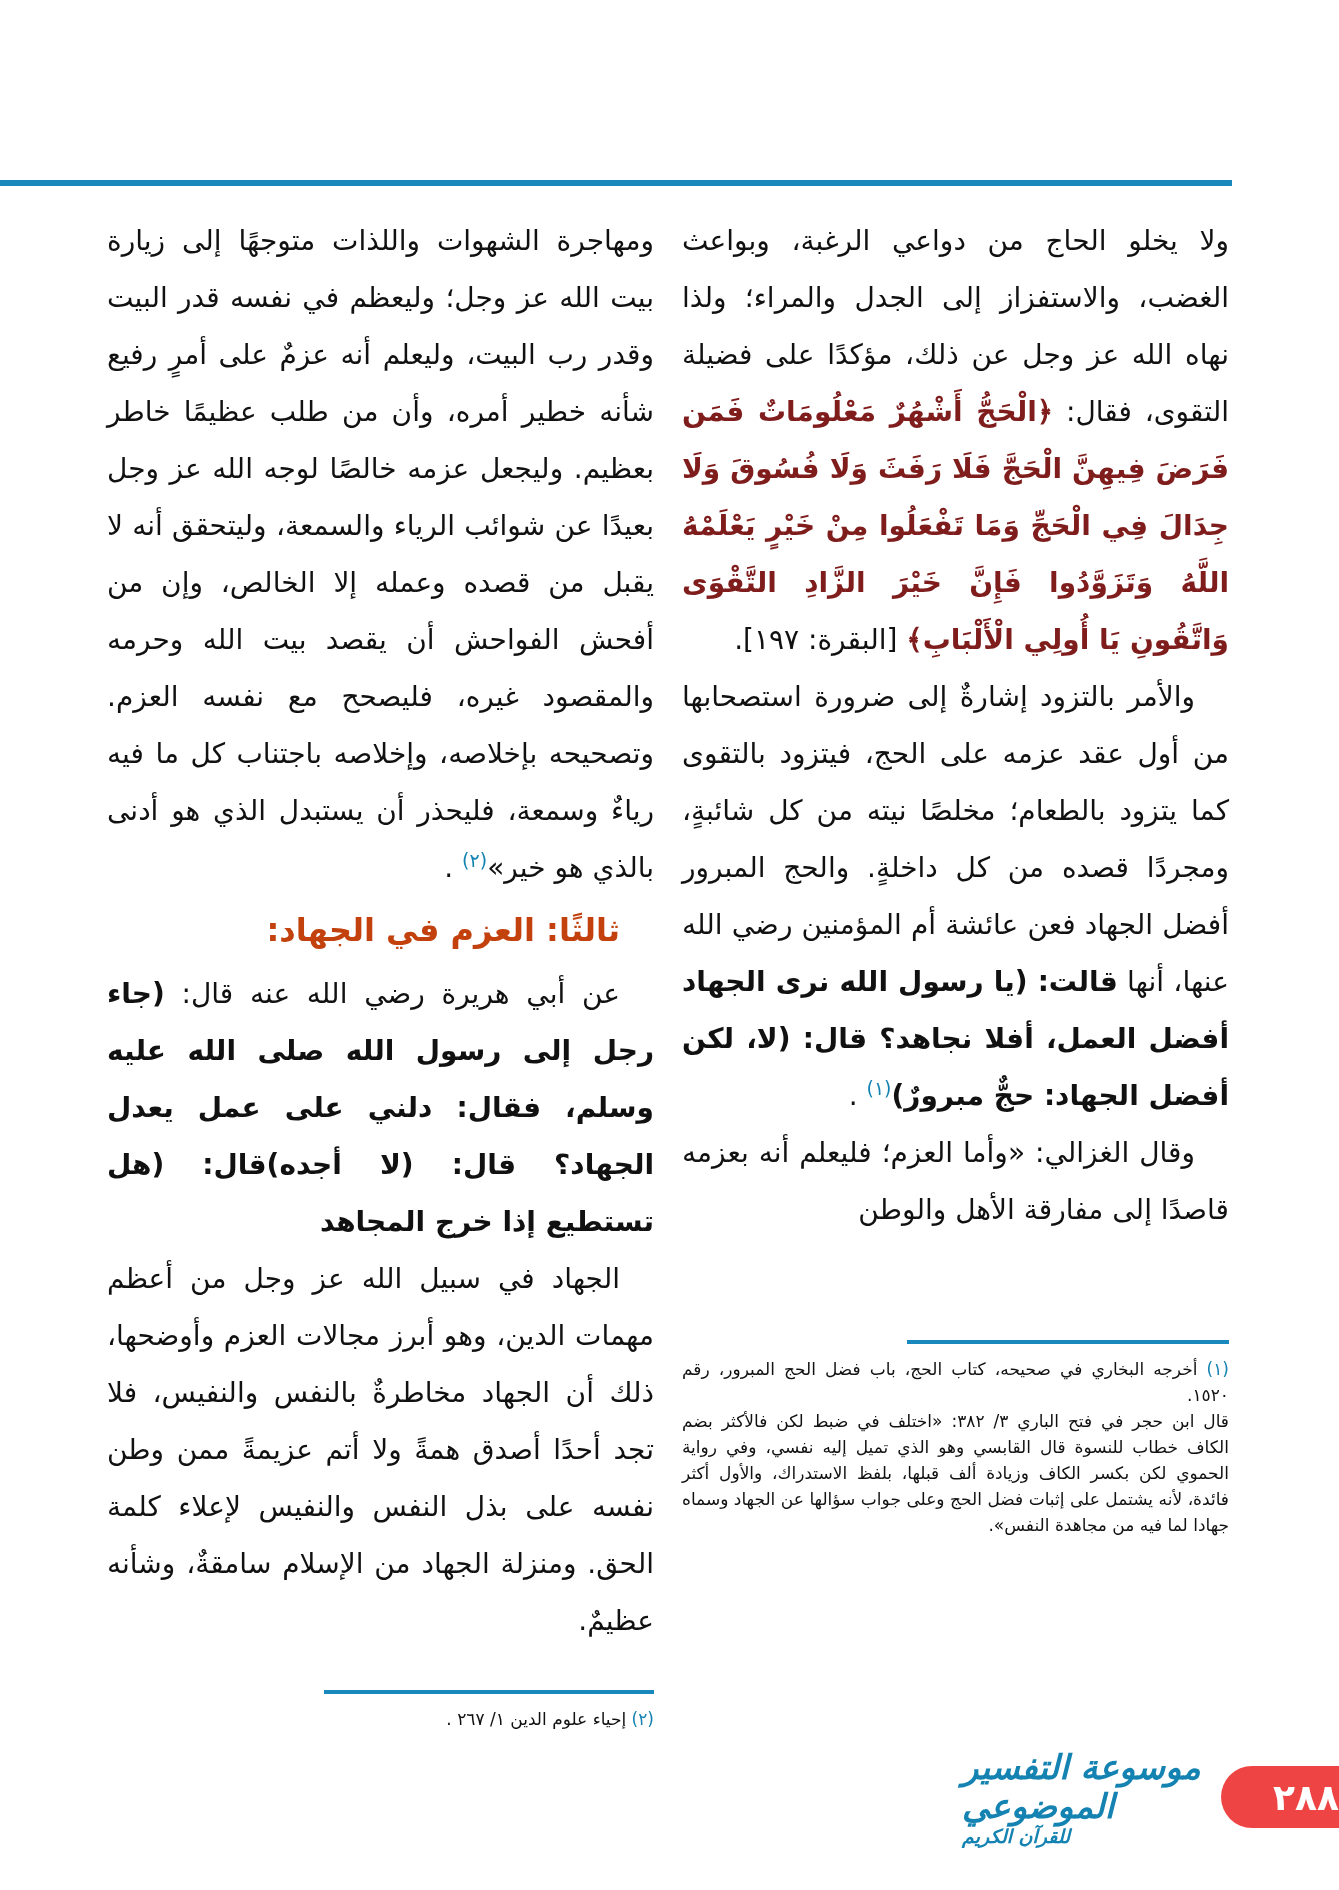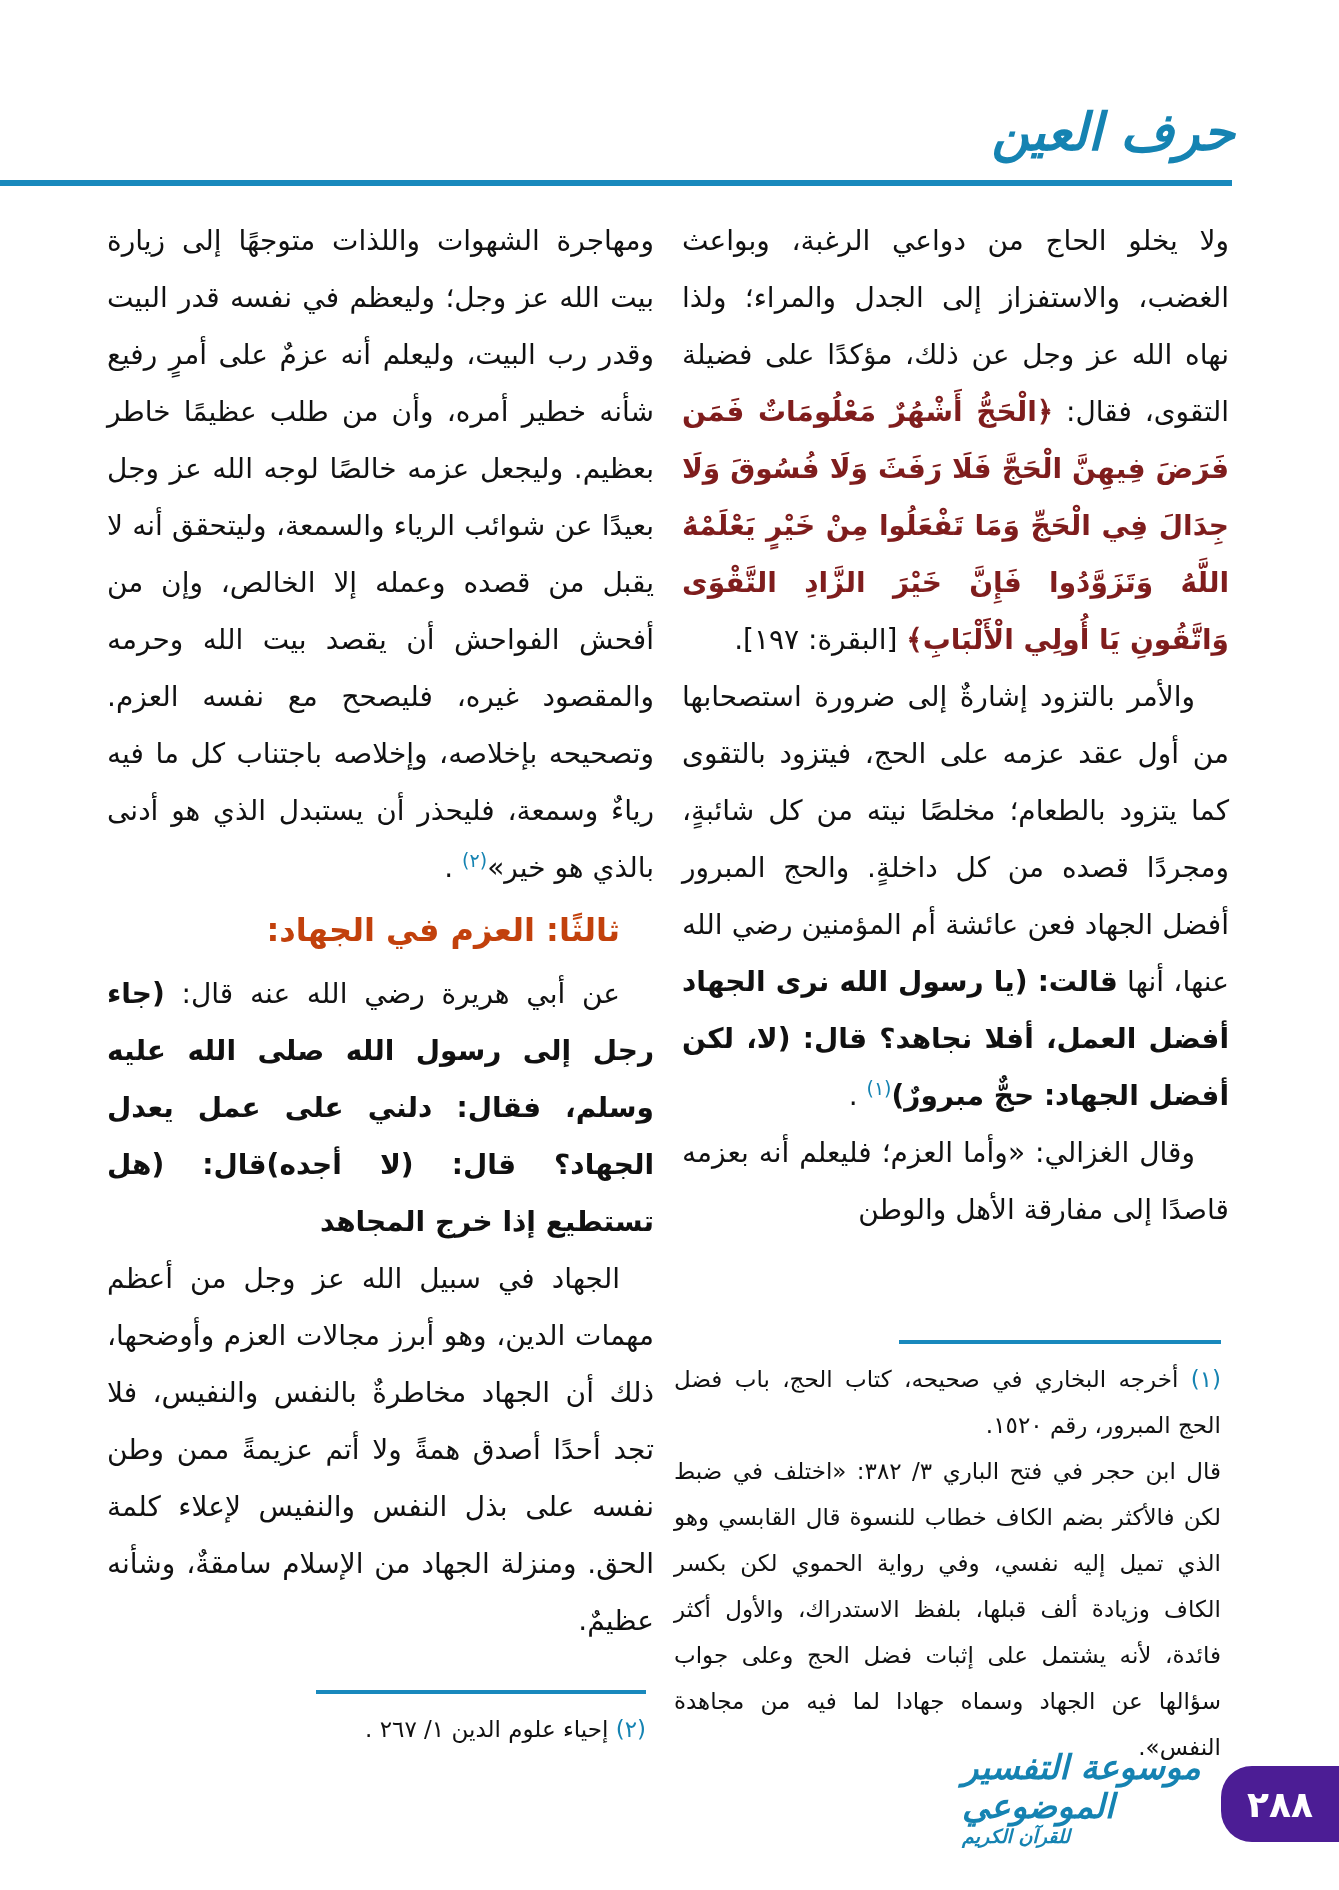--- a/index.html
+++ b/index.html
@@ -40,23 +40,23 @@
   p.indent{text-indent:34px;}
   .quran{color:#7f1d1d;font-weight:bold;}
   .hadith{font-weight:bold;}
   .fn-sup{color:#1583b2;font-size:19px;vertical-align:super;line-height:0;}
   .section-heading{
     margin:6px 34px 6px 0;
     color:#c2410c;font-weight:bold;font-size:32px;line-height:57px;
   }
   
   .footnote-block{
-    position:absolute;right:8px;
+    position:absolute;right:0;
     width:100%;
-    font-size:23px;line-height:46px;
+    font-size:17px;line-height:26px;
     text-align:justify;
   }
   .fn-sep{
     height:4px;background:#1989bd;width:322px;
     margin:0 0 12px 0; 
   }
   .fn-marker{color:#1583b2;}
   .footnote-block p{margin:0;}
   .fn-right{top:1128px;}
   .fn-left{top:1478px;}
@@ -64,33 +64,32 @@
   
   .footer-logo{
     position:absolute;top:1748px;right:112px;
     width:265px;text-align:left;color:#1583b2;
     line-height:1.15;
   }
   .footer-logo .l1{font-size:34px;font-weight:bold;font-style:italic;letter-spacing:-1px;}
   .footer-logo .l2{font-size:19px;font-weight:bold;font-style:italic;}
   .page-badge{
     position:absolute;top:1766px;right:0;
-    width:118px;height:76px;
-    background:#4c1d95;
+    width:118px;height:62px;
+    background:#ef4444;
     border-radius:31px 0 0 31px;
     color:#ffffff;font-size:36px;font-weight:bold;
-    display:flex;align-items:center;justify-content:center;
+    display:flex;align-items:center;justify-content:flex-start;
   }
 </style>
 </head>
 <body>
 
 <div class="page">
 
-  <div class="header-title">حرف العين</div>
   <div class="header-rule"></div>
 
   <div class="content">
 
     <div class="col">
       <p><span>ولا يخلو الحاج من دواعي الرغبة، وبواعث الغضب، والاستفزاز إلى الجدل والمراء؛ ولذا نهاه الله عز وجل عن ذلك، مؤكدًا على فضيلة التقوى، فقال: </span><span class="quran">﴿الْحَجُّ أَشْهُرٌ مَعْلُومَاتٌ فَمَن فَرَضَ فِيهِنَّ الْحَجَّ فَلَا رَفَثَ وَلَا فُسُوقَ وَلَا جِدَالَ فِي الْحَجِّ وَمَا تَفْعَلُوا مِنْ خَيْرٍ يَعْلَمْهُ اللَّهُ وَتَزَوَّدُوا فَإِنَّ خَيْرَ الزَّادِ التَّقْوَى وَاتَّقُونِ يَا أُولِي الْأَلْبَابِ﴾</span><span> [البقرة: ١٩٧].</span></p>
       <p class="indent"><span>والأمر بالتزود إشارةٌ إلى ضرورة استصحابها من أول عقد عزمه على الحج، فيتزود بالتقوى كما يتزود بالطعام؛ مخلصًا نيته من كل شائبةٍ، ومجردًا قصده من كل داخلةٍ. والحج المبرور أفضل الجهاد فعن عائشة أم المؤمنين رضي الله عنها، أنها </span><span class="hadith">قالت: (يا رسول الله نرى الجهاد أفضل العمل، أفلا نجاهد؟ قال: (لا، لكن أفضل الجهاد: حجٌّ مبرورٌ)</span><span class="fn-sup">(١)</span><span> .</span></p>
       <p class="indent"><span>وقال الغزالي: «وأما العزم؛ فليعلم أنه بعزمه قاصدًا إلى مفارقة الأهل والوطن</span></p>
 
       <div class="footnote-block fn-right">

